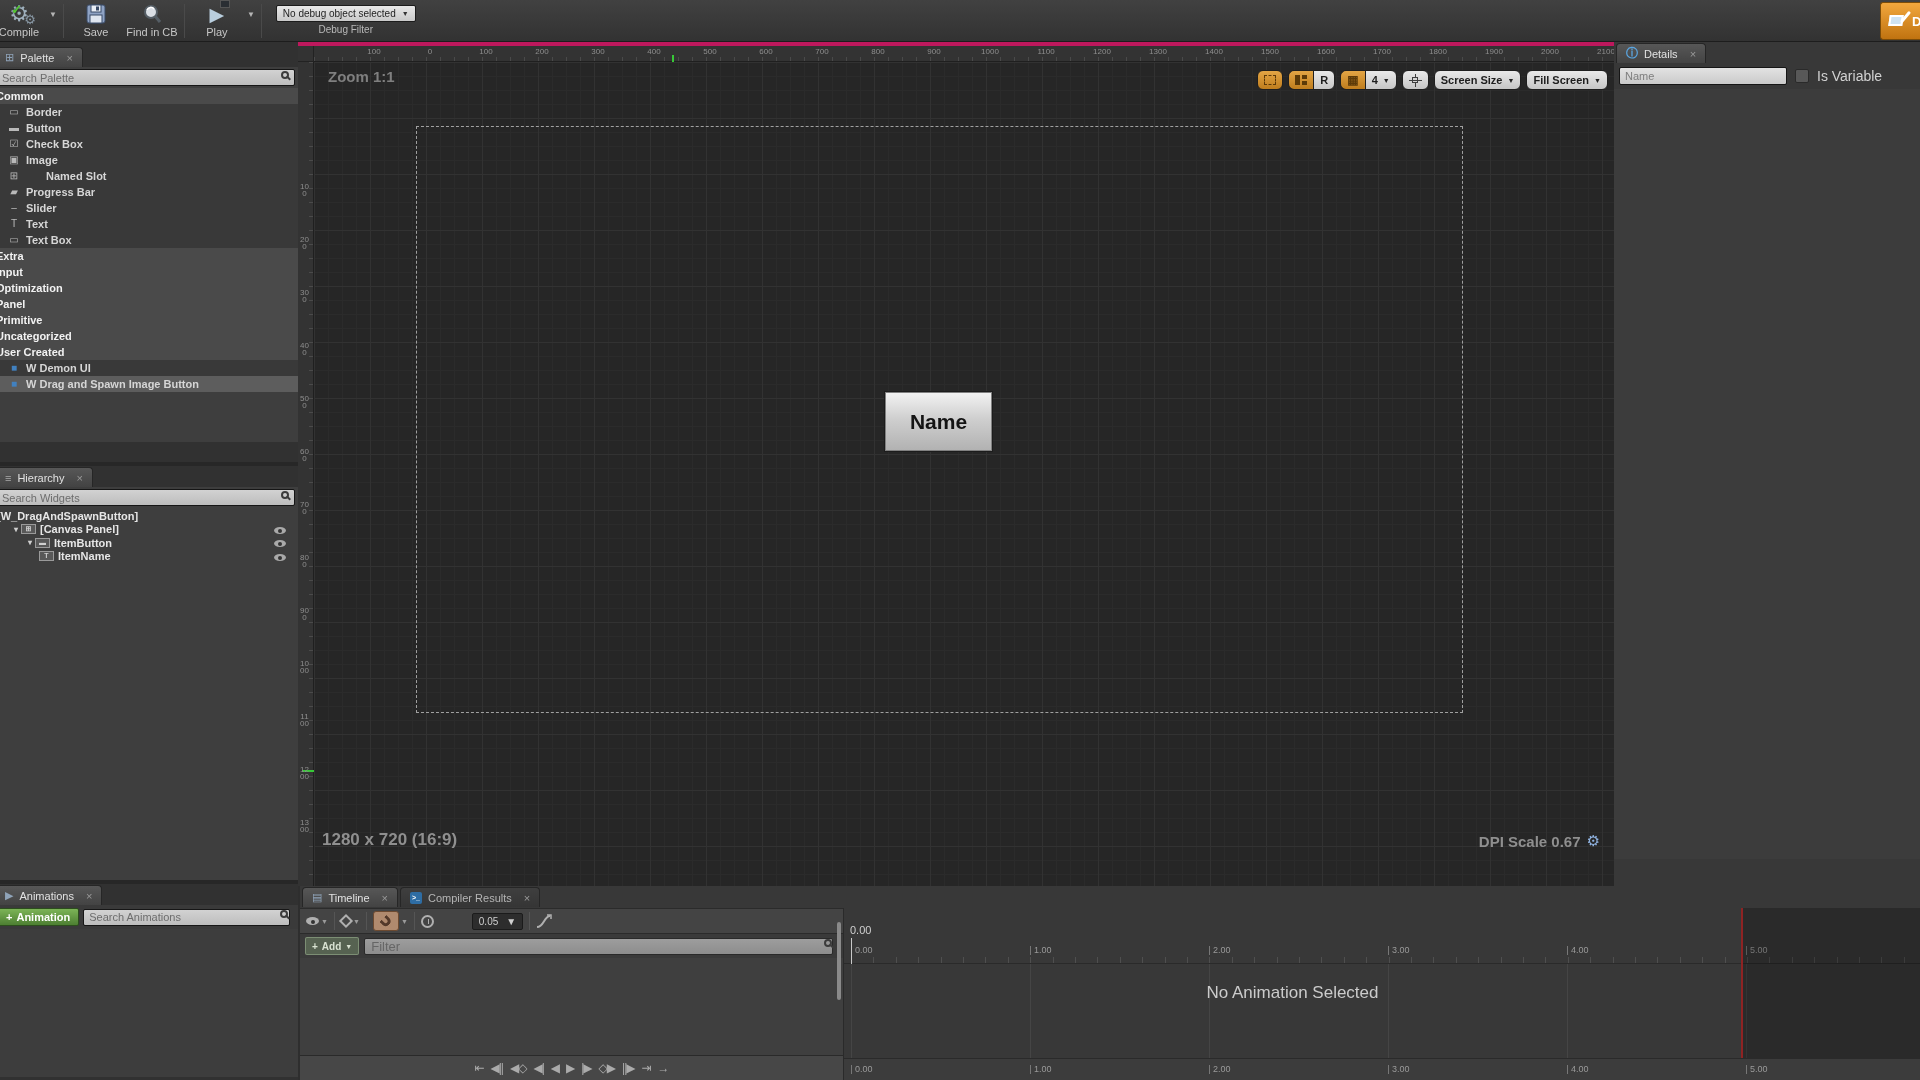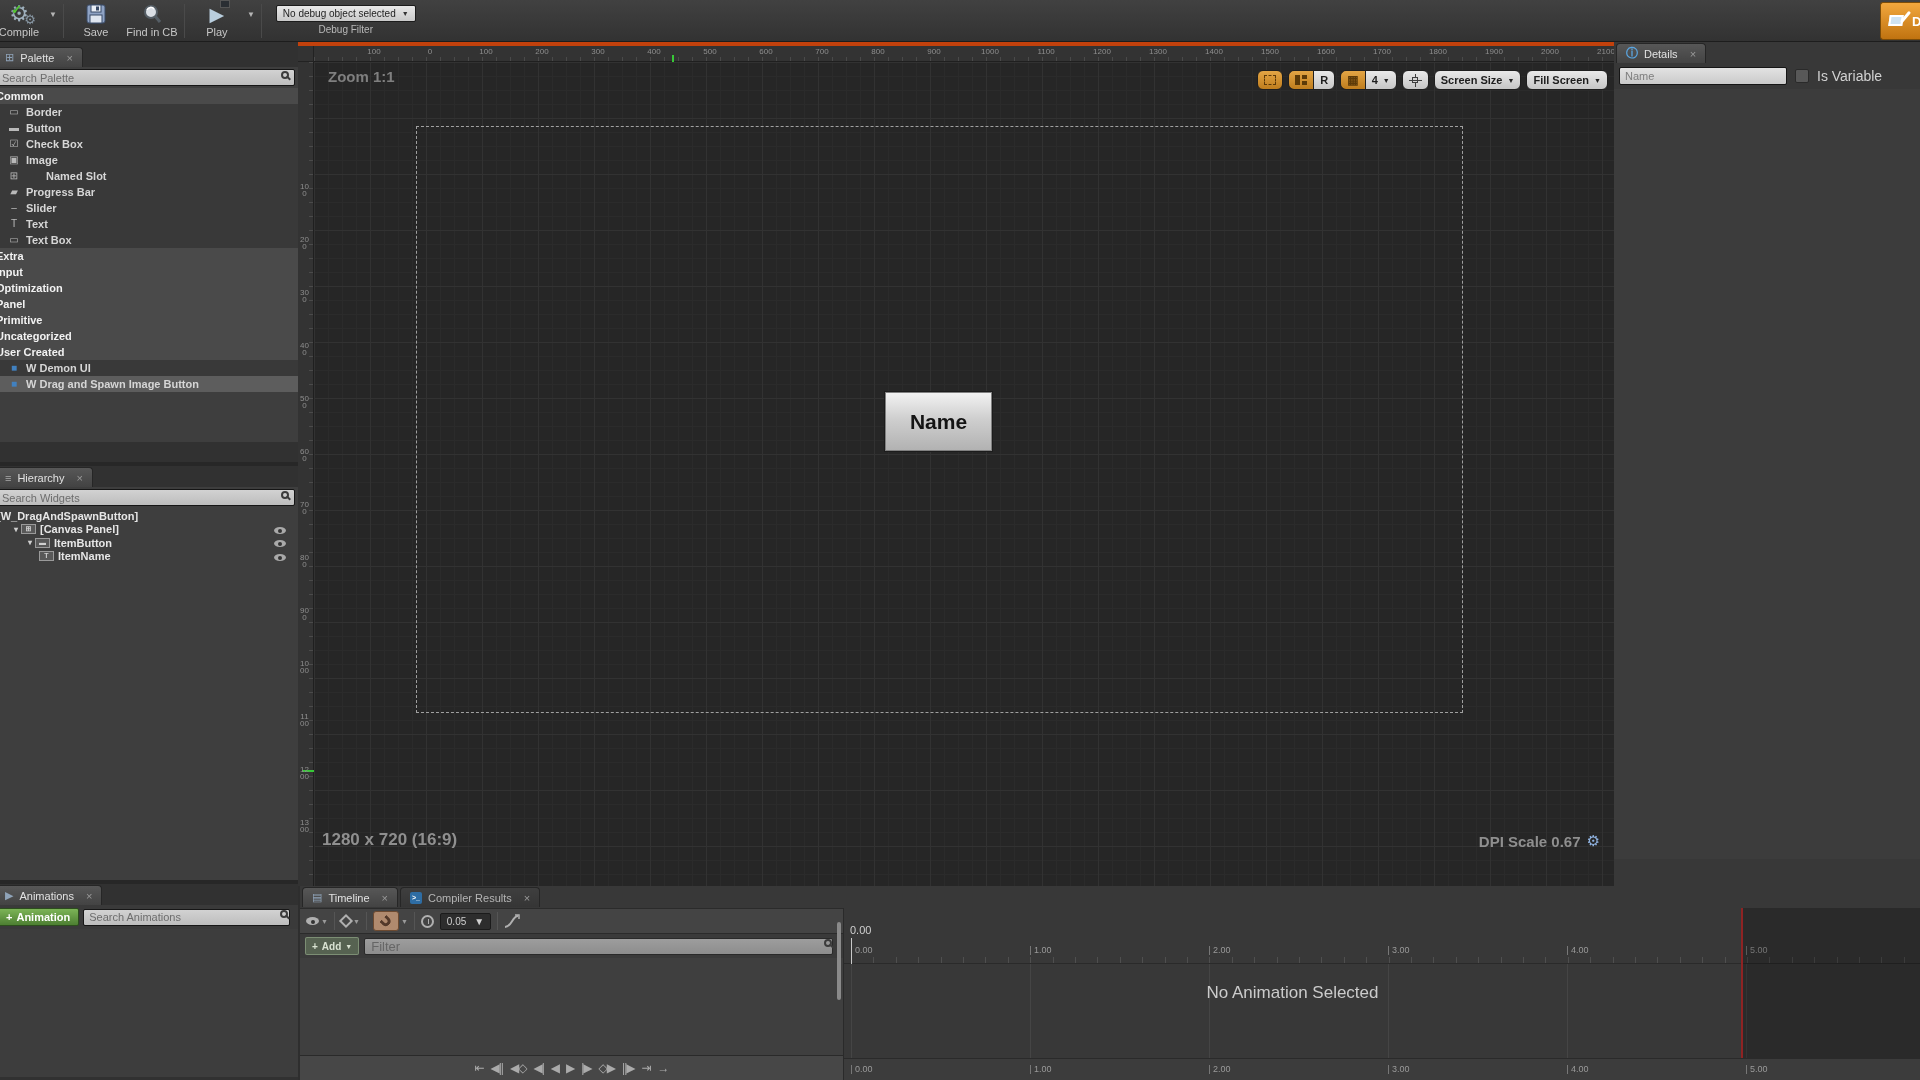--- a/index.html
+++ b/index.html
@@ -72,21 +72,21 @@
   .eye { position:absolute; right:12px; top:4px; width:12px; height:7px; background:#a9a9a9; border-radius:50%; }
   .eye::after { content:''; position:absolute; left:4px; top:2px; width:4px; height:4px; background:#333; border-radius:50%; }
 
   .anim-panel { position:absolute; left:0; top:842px; width:305px; height:196px; }
   .anim-row { display:flex; align-items:center; gap:4px; padding:3px 4px; background:#3a3a3a; }
   .anim-add-btn { height:18px; background:linear-gradient(#7cb457,#4d7f32); border:1px solid #2c4e1d; border-radius:2px;
     color:#fff; font-weight:bold; font-size:11px; display:flex; align-items:center; padding:0 8px; gap:4px; flex:none; }
   .anim-body { height:148px; background:#3d3d3d; }
 
   
-  .canvas-area { position:absolute; left:298px; top:42px; width:1316px; height:844px; background:#c2410c; }
+  .canvas-area { position:absolute; left:298px; top:42px; width:1316px; height:844px; background:#be185d; }
   .ruler-corner { position:absolute; left:0; top:4px; width:16px; height:16px; background:#333; border-right:1px solid #222; border-bottom:1px solid #222; }
   .ruler-top { position:absolute; left:16px; top:4px; right:0; height:16px; background:#333; border-bottom:1px solid #1f1f1f;
     background-image:repeating-linear-gradient(90deg, #4a4a4a 0 1px, transparent 1px 14px); background-position:0 bottom; background-size:100% 4px; background-repeat:no-repeat; }
   .ruler-top .rl { position:absolute; top:1px; font-size:8px; color:#8e8e8e; transform:translateX(-50%); }
   .ruler-left { position:absolute; left:0; top:20px; width:16px; bottom:0; background:#333; border-right:1px solid #1f1f1f;
     background-image:repeating-linear-gradient(180deg, #4a4a4a 0 1px, transparent 1px 14px); background-position:right 0; background-size:4px 100%; background-repeat:no-repeat; }
   .ruler-left .rl { position:absolute; left:2px; width:9px; font-size:8px; line-height:7px; color:#8e8e8e; word-break:break-all; text-align:center; transform:translateY(-50%); }
   .green-mark-x { position:absolute; top:9px; width:2px; height:7px; background:#37c837; }
   .green-mark-y { position:absolute; left:4px; width:12px; height:2px; background:#37c837; }
   .viewport { position:absolute; left:16px; top:20px; right:0; bottom:0; background-color:#262626;
@@ -135,21 +135,21 @@
   .ti { color:#b5b5b5; display:flex; align-items:center; gap:2px; }
   .ti .sm-caret { font-size:7px; color:#9a9a9a; }
   .tsep2 { width:1px; height:18px; background:#2a2a2a; border-right:1px solid #555; }
   .eye2 { width:13px; height:8px; background:#b0b0b0; border-radius:50%; position:relative; }
   .eye2::after { content:''; position:absolute; left:5px; top:2.5px; width:4px; height:4px; background:#333; border-radius:50%; }
   .diam { width:10px; height:10px; border:2px solid #b0b0b0; transform:rotate(45deg); }
   .magnet-btn { width:26px; height:20px; background:#b08a6e; border:1px solid #6d4a30; border-radius:3px; display:flex; align-items:center; justify-content:center; }
   .magnet-u { width:10px; height:9px; border:3px solid #53392a; border-bottom:none; border-radius:6px 6px 0 0; transform:rotate(135deg); }
   .clock { width:13px; height:13px; border:2px solid #b0b0b0; border-radius:50%; position:relative; }
   .clock::after { content:''; position:absolute; left:5px; top:2px; width:1.5px; height:5px; background:#b0b0b0; }
-  .rate-dd { height:17px; background:#2d2d2d; border:1px solid #1b1b1b; border-radius:2px; color:#cfcfcf; font-size:10px; display:flex; align-items:center; padding:0 6px; gap:8px; }
+  .rate-dd { height:17px; background:#2d2d2d; border:1px solid #1b1b1b; border-radius:2px; color:#cfcfcf; font-size:10px; display:flex; align-items:center; padding:0 6px; gap:8px;margin-left:32px; }
   .curve-ic { font-size:13px; color:#b0b0b0; }
 
   .tl-tracks { position:absolute; left:0; top:48px; width:543px; bottom:0; background:#3f3f3f; }
   .add-row { display:flex; align-items:center; gap:5px; padding:3px 5px; background:#3a3a3a; }
   .add-btn { height:18px; background:rgba(130,160,118,0.4); border:1px solid rgba(170,195,160,0.45); border-radius:2px;
     color:#d9e2d2; font-size:10px; font-weight:bold; display:flex; align-items:center; gap:4px; padding:0 6px; flex:none; }
   input.filter { flex:1; height:17px; background:linear-gradient(#9d9d9d,#8d8d8d); border:1px solid #2a2a2a; border-radius:2px; color:#3c3c3c; padding:0 18px 0 6px; font-size:13px; font-family:"Liberation Sans",sans-serif; }
   input.filter::placeholder { color:#666; }
   .transport { position:absolute; left:0; bottom:0; width:543px; height:25px; background:#474747; border-top:1px solid #2a2a2a;
     display:flex; align-items:center; justify-content:center; gap:7px; color:#ababab; font-size:12px; }

